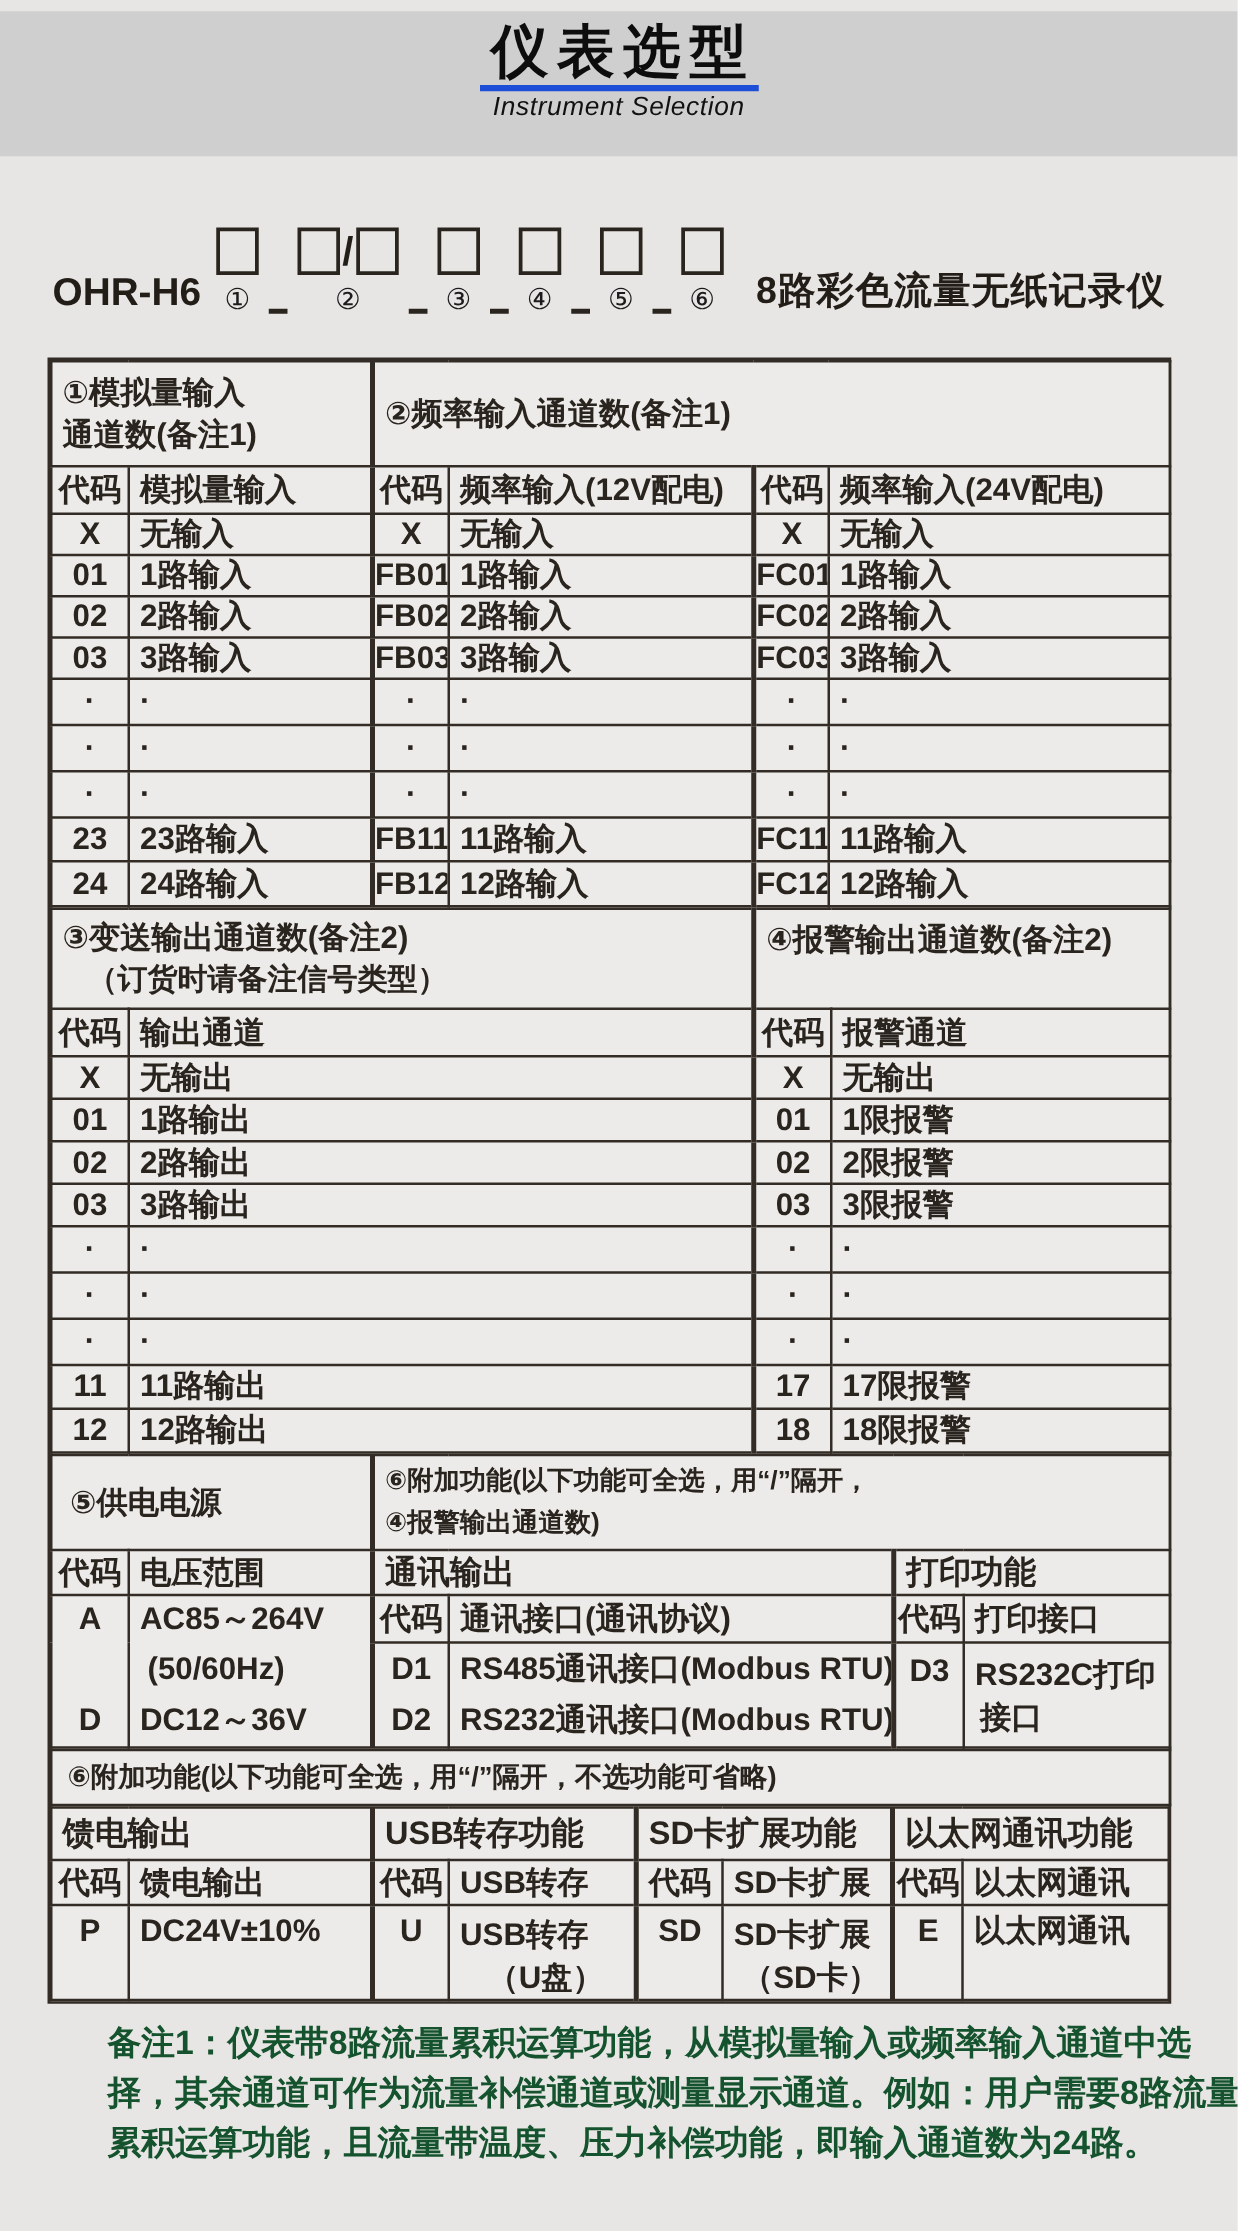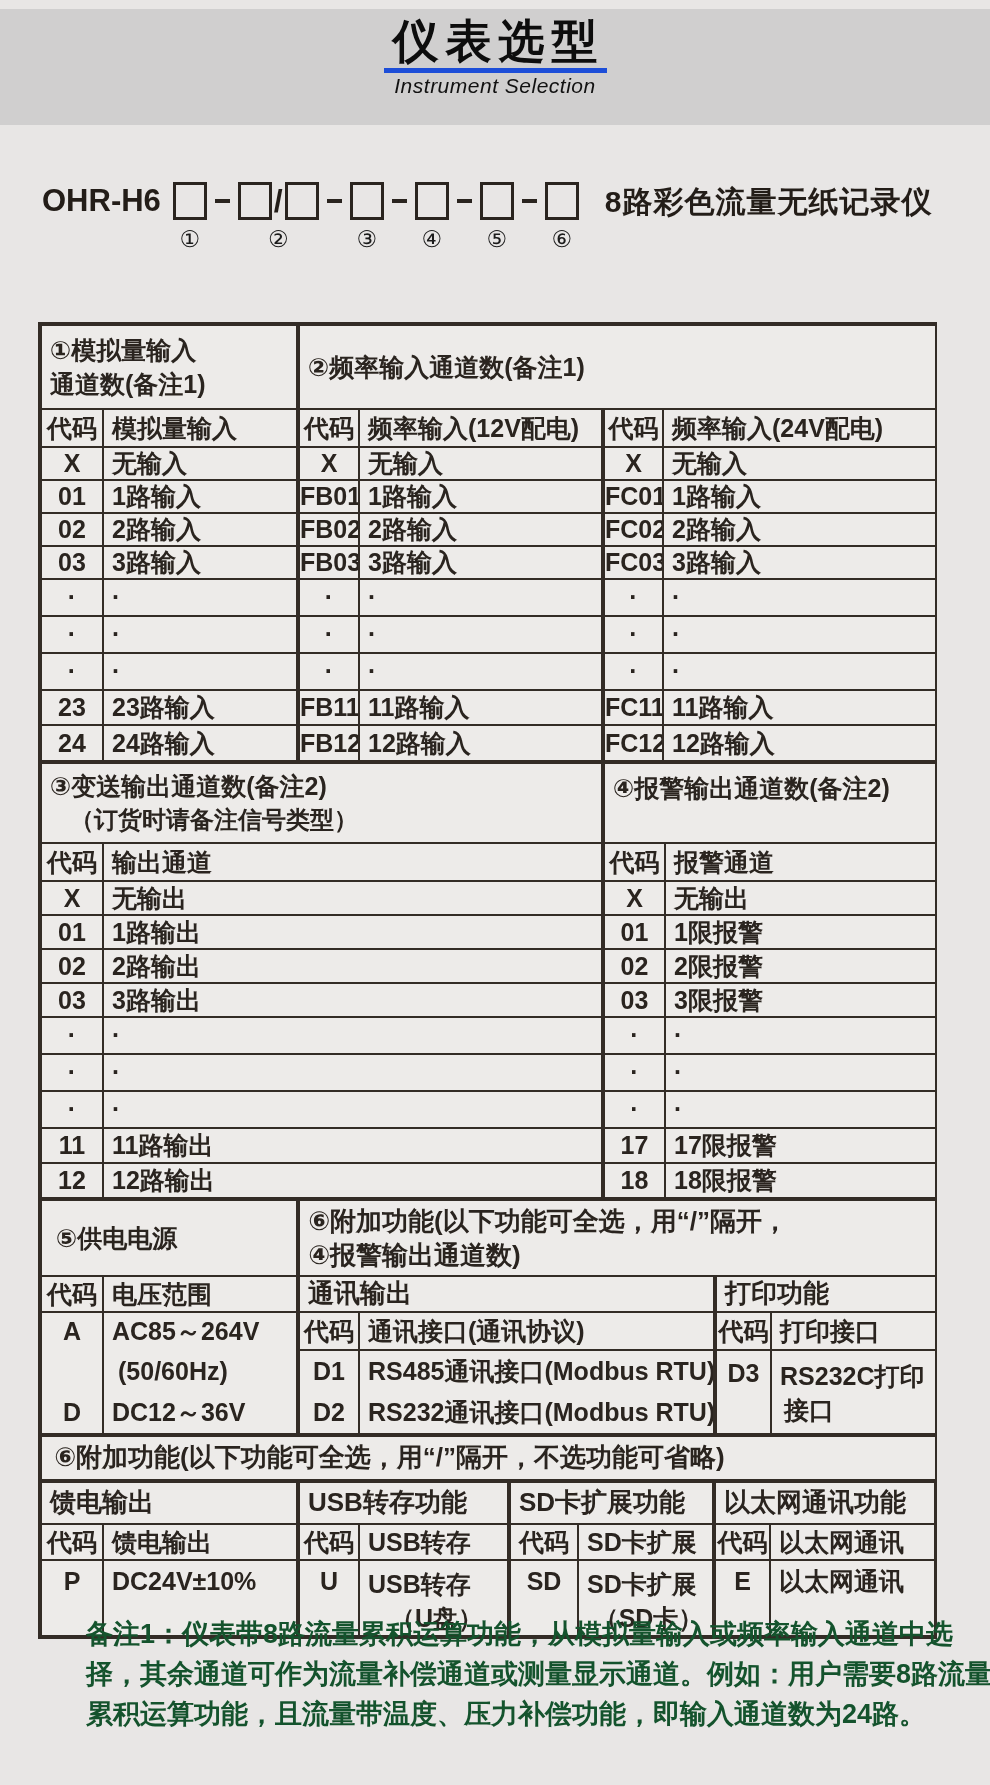--- a/index.html
+++ b/index.html
@@ -8,32 +8,32 @@
     background:#e8e6e5; overflow:hidden;
     font-family:"Liberation Sans","DejaVu Sans",sans-serif;
     font-weight:bold; color:#2a241f;
   }
   
   .band{position:absolute; left:0; top:9px; width:990px; height:116px; background:#d0cfcf; text-align:center;}
   .page-title{display:inline-block; margin-top:6px; font-size:46px; letter-spacing:7px; color:#0d0d0d;
     border-bottom:5px solid #1d4ed8; padding:0 2px 1px 9px; line-height:52px;}
   .page-subtitle{font-size:21px; font-weight:normal; color:#111; line-height:26px; letter-spacing:0.5px;font-style:italic;}
   
-  .model{position:absolute; left:42px; top:184px; display:flex; align-items:flex-start;}
+  .model{position:absolute; left:42px; top:184px; display:flex; align-items:flex-end;}
   .m-prefix{font-size:31px; line-height:34px; letter-spacing:0px; margin-right:12px; color:#231d18;}
   .unit{display:flex; flex-direction:column; align-items:center;}
   .boxrow{display:flex; align-items:center; height:34px;}
   .mbox{width:28px; height:32px; border:3px solid #2a241f; background:transparent;}
   .mdash{width:15px; height:4px; background:#2a241f; margin:15px 8px 0 8px;}
   .mslash{font-size:32px; line-height:32px; margin:0 2px; color:#231d18;}
   .mlabel{font-size:23px; font-weight:normal; color:#1c1c1c; margin-top:9px; line-height:24px;}
   .m-suffix{font-size:30px; line-height:36px; margin-left:26px; color:#231d18; letter-spacing:1px;}
   
   .seltable{position:absolute; left:38px; top:286px; width:899px; box-sizing:border-box;
-    border:2px solid #332c26; background:#edebe9;margin-top:36px;}
+    border:2px solid #332c26; background:#edebe9;}
   table.tbl{border-collapse:collapse; width:100%; table-layout:fixed;}
   .tbl td{border:2px solid #332c26; font-size:25px; color:#2a241f; padding:0 2px 0 8px;
     overflow:hidden; white-space:nowrap; vertical-align:middle; line-height:1.15;}
   .tbl td.code{text-align:center; padding:0;}
   .tbl td.bv{border-left-width:4px;}
   .tbl td.nb{border-bottom:none;}
   .tbl td.nt{border-top:none;}
   .sect-title{font-size:27px; padding-left:12px;}
   .sect-sub{font-size:24px; padding-left:32px;}
   .two-line div{line-height:34px;}
@@ -284,21 +284,21 @@
           <col style="width:62px">
           <col style="width:195px">
           <col style="width:61px">
           <col style="width:356px">
           <col style="width:56px">
           <col style="width:165px">
         </colgroup>
       <tbody>
           <tr style="height:76px">
         <td colspan="2" class="sect-title" style="text-align:left; padding-left:14px;">⑤供电电源</td>
-        <td colspan="4" class="sect-title bv two-line" style="font-size:26px;">
+        <td colspan="4" class="sect-title bv two-line" style="font-size:21px;">
           <div>⑥附加功能(以下功能可全选，用“/”隔开，</div>
           <div>④报警输出通道数)</div>
         </td>
       </tr>
       <tr style="height:36px">
         <td class="code">代码</td>
         <td>电压范围</td>
         <td colspan="2" class="bv" style="font-size:26px;">通讯输出</td>
         <td colspan="2" class="bv" style="font-size:26px;">打印功能</td>
       </tr>
@@ -329,21 +329,21 @@
       </tr>
     </tbody>
       </table>
 
     <table class="tbl">
       <colgroup>
           <col style="width:895px">
         </colgroup>
       <tbody>
           <tr style="height:44px">
-        <td style="font-size:26px; padding-left:12px;">⑥附加功能(以下功能可全选，用“/”隔开，不选功能可省略)</td>
+        <td style="font-size:22px; padding-left:12px;">⑥附加功能(以下功能可全选，用“/”隔开，不选功能可省略)</td>
       </tr>
     </tbody>
       </table>
 
     <table class="tbl">
       <colgroup>
           <col style="width:62px">
           <col style="width:195px">
           <col style="width:61px">
           <col style="width:150px">

